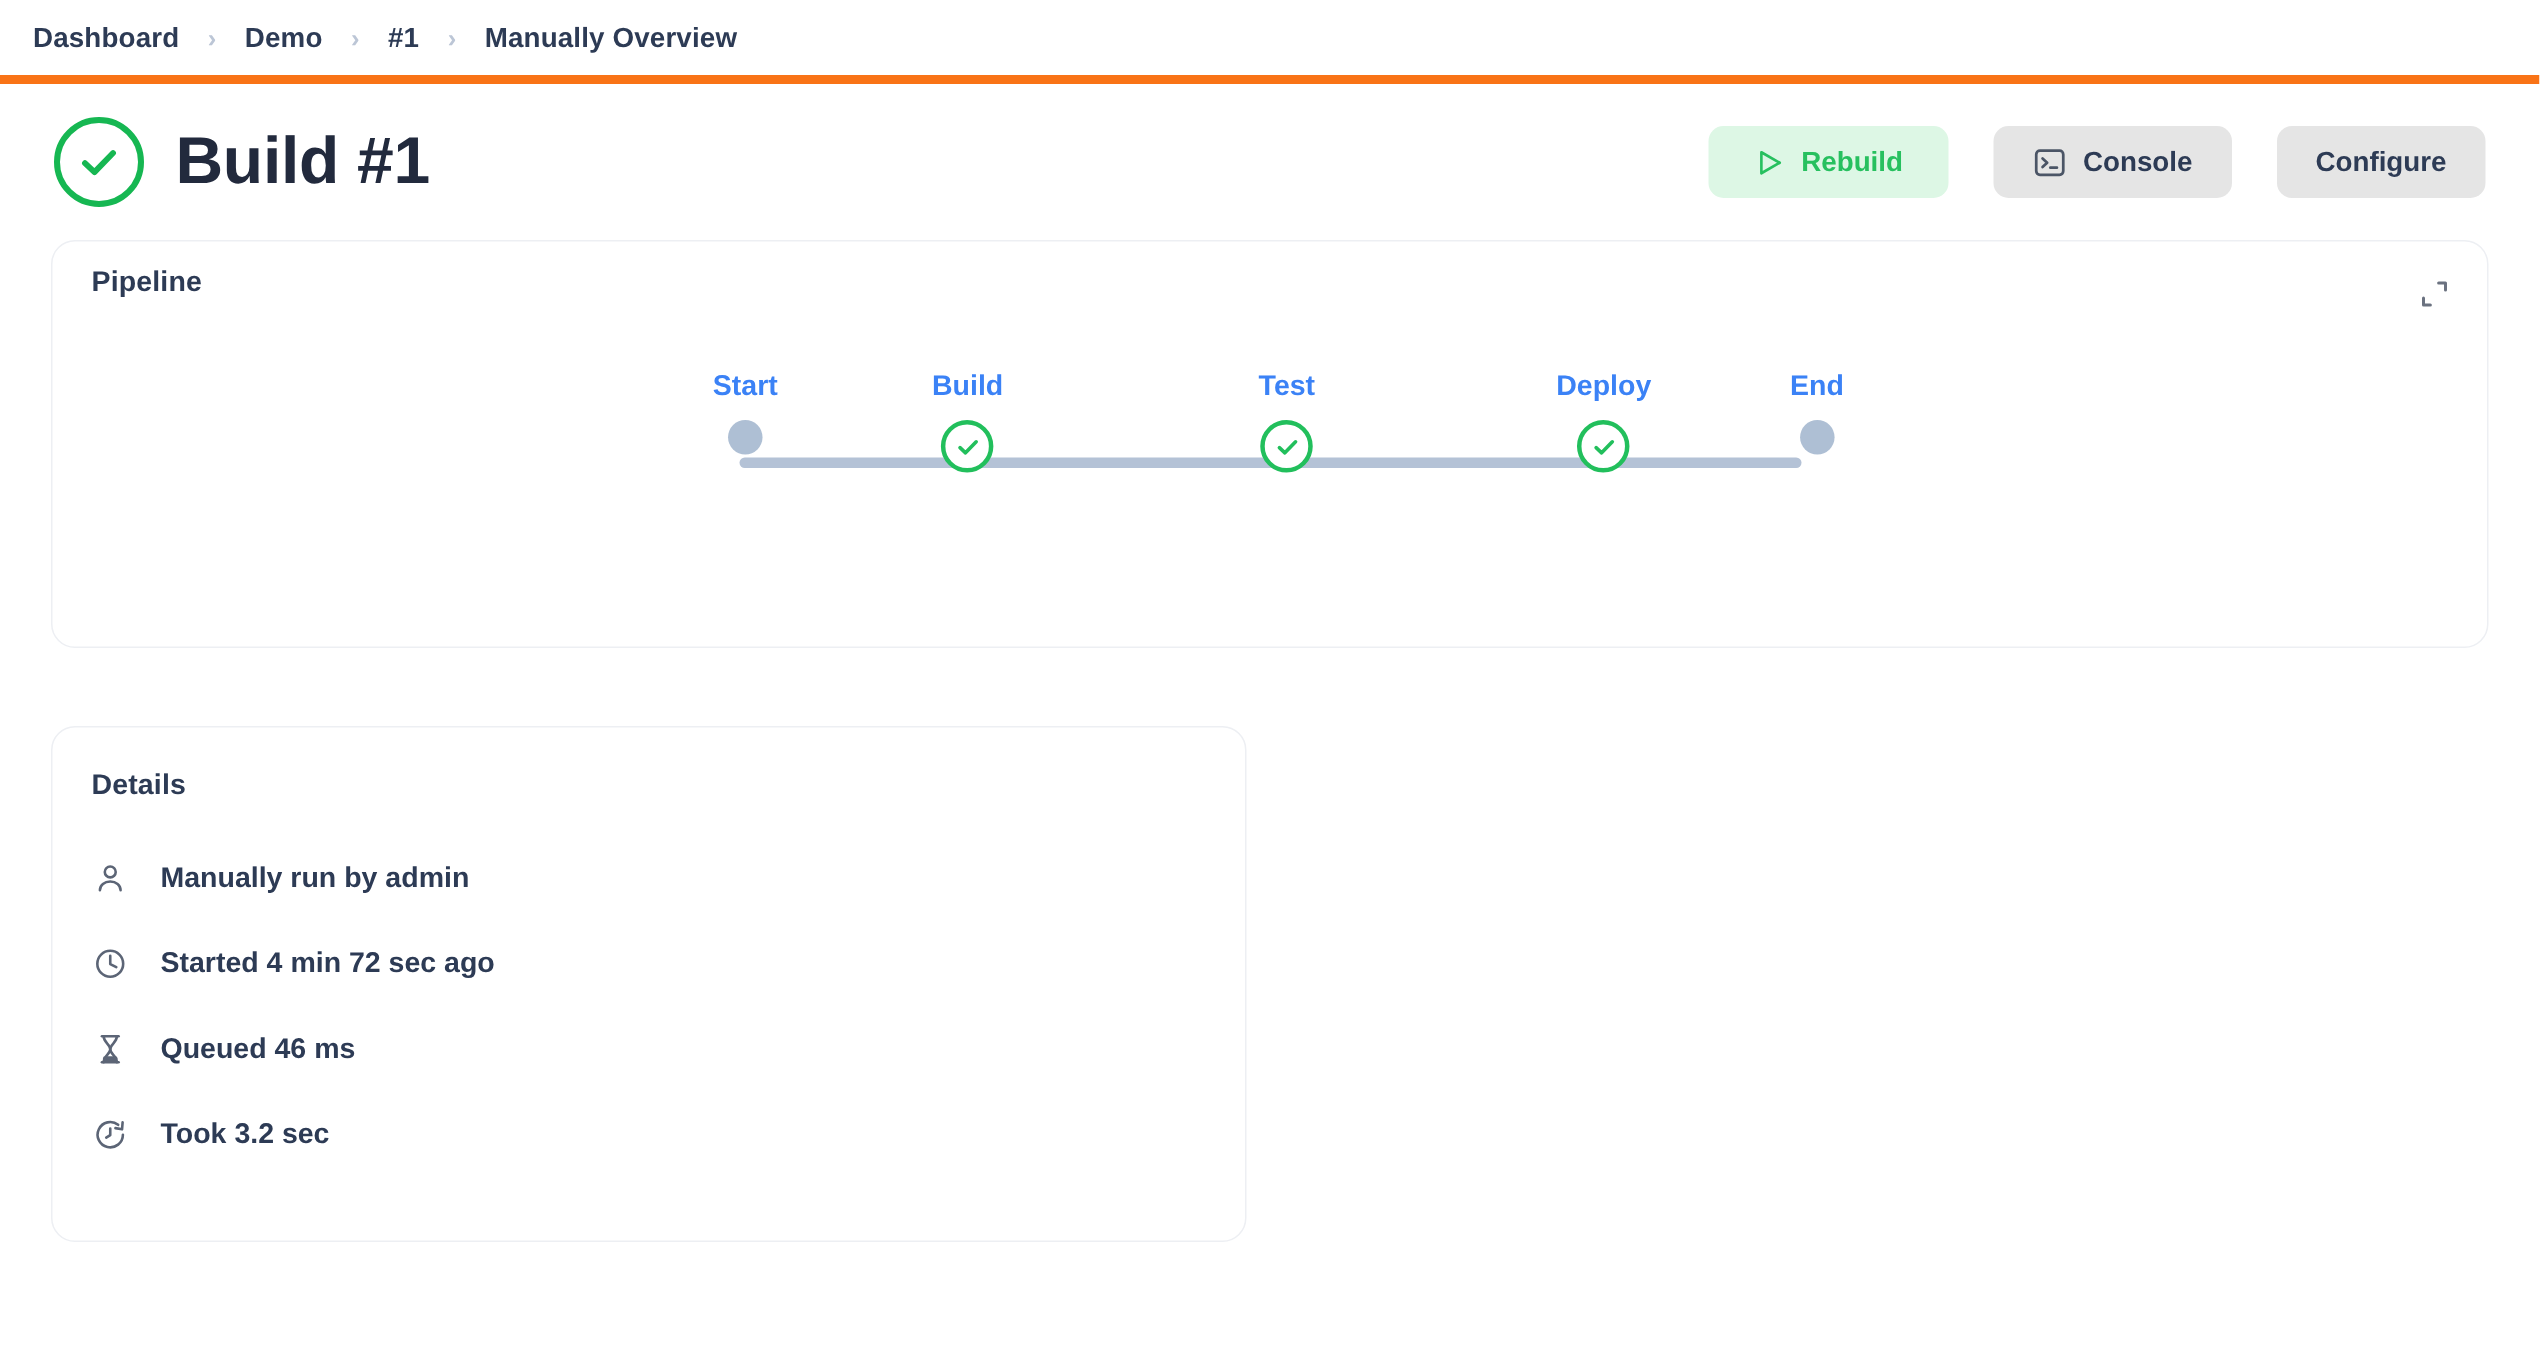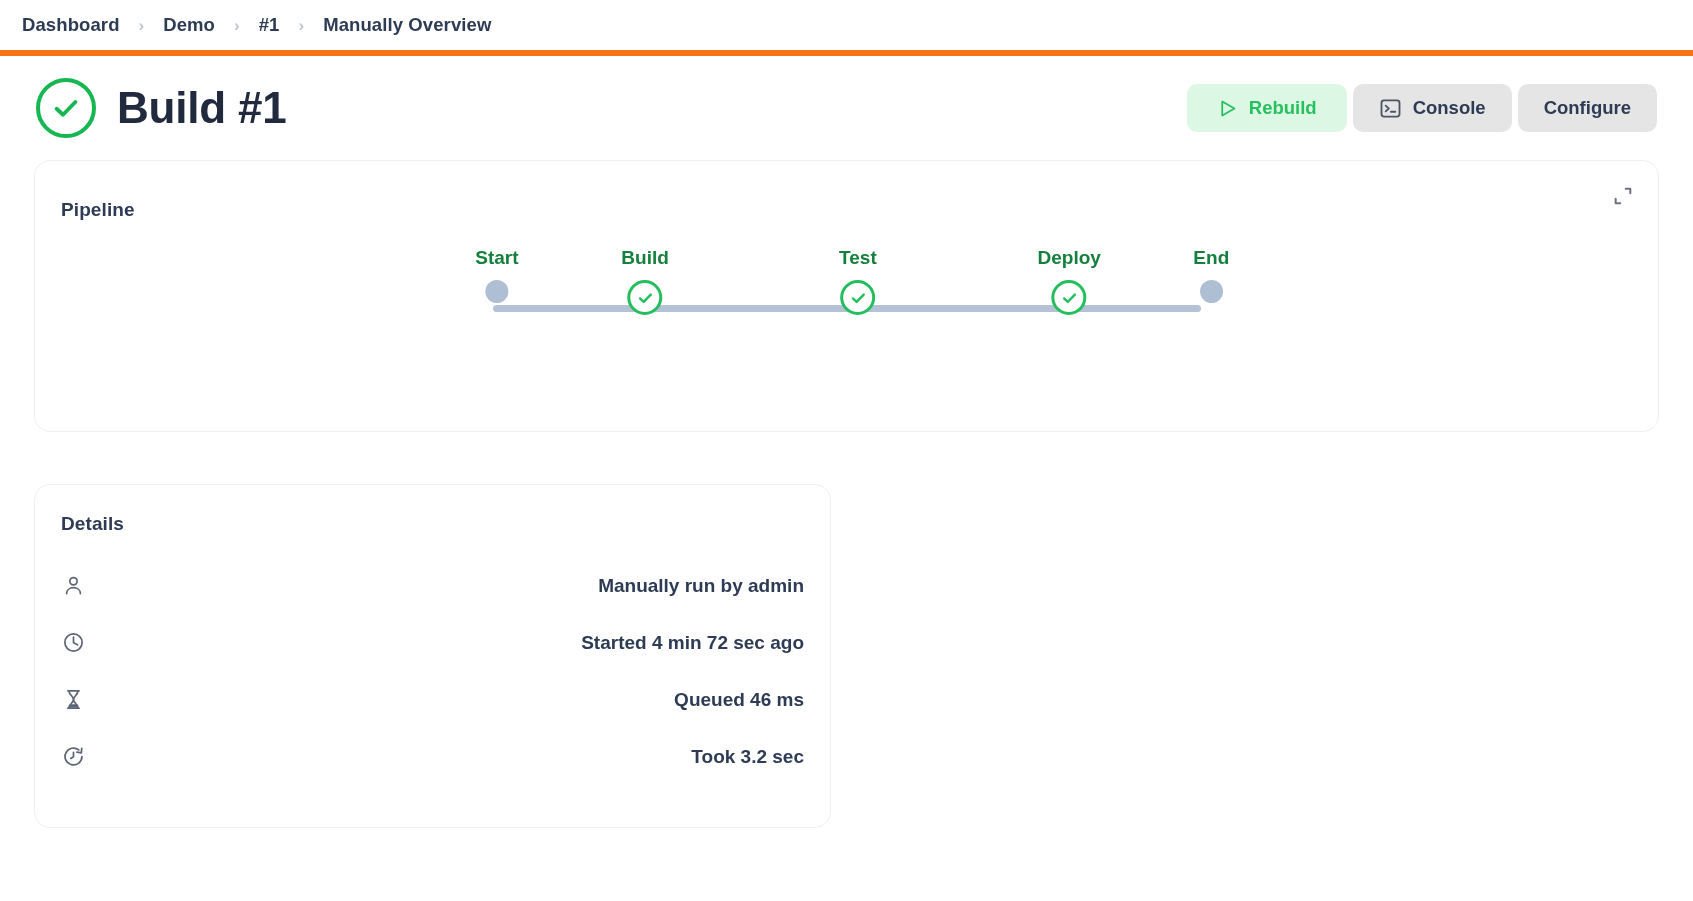--- a/index.html
+++ b/index.html
@@ -63,21 +63,21 @@
     white-space: nowrap;
   }
 
   .header-actions {
     position: absolute;
     right: 36px;
     top: 50%;
     transform: translateY(-50%);
     display: flex;
     align-items: center;
-    gap: 6px;
+    gap: 30px;
   }
   .btn {
     height: 48px;
     border: none;
     border-radius: 10px;
     display: inline-flex;
     align-items: center;
     justify-content: center;
     gap: 11px;
     padding: 0 26px;
@@ -98,21 +98,21 @@
     border-radius: 16px;
     position: relative;
   }
   .card-title {
     font-size: 19px;
     font-weight: 700;
     color: #2d3b55;
     letter-spacing: .1px;
   }
 
-  .pipeline-card { height: 272px; padding: 38px 26px; }
+  .pipeline-card { height: 272px; padding: 17px 26px; }
   .expand-btn {
     position: absolute;
     top: 18px; right: 18px;
     width: 34px; height: 34px;
     display: flex; align-items: center; justify-content: center;
     background: transparent; border: none; cursor: pointer;
     border-radius: 7px;
   }
 
   
@@ -137,21 +137,21 @@
     top: 0;
     transform: translateX(-50%);
     display: flex;
     flex-direction: column;
     align-items: center;
     gap: 11px;
   }
   .node-label {
     font-size: 19px;
     font-weight: 700;
-    color: #15803d;
+    color: #3b82f6;
     white-space: nowrap;
   }
   .node-dot {
     width: 23px; height: 23px;
     border-radius: 50%;
     background: #aebfd4;
     position: relative;
     z-index: 2;
   }
   .node-check {
@@ -168,23 +168,22 @@
   .details-card {
     width: 797px;
     margin-top: 52px;
     padding: 28px 26px 16px 26px;
     min-height: 344px;
   }
   .details-list { margin-top: 22px; display: flex; flex-direction: column; }
   .detail-row {
     display: flex;
     align-items: center;
-    gap: 3px;
+    gap: 21px;
     height: 57px;
-    justify-content: space-between;
   }
   .detail-icon {
     width: 25px; height: 25px;
     display: flex; align-items: center; justify-content: center;
     flex: 0 0 25px;
     color: #5c6576;
   }
   .detail-text {
     font-size: 19px;
     font-weight: 600;

